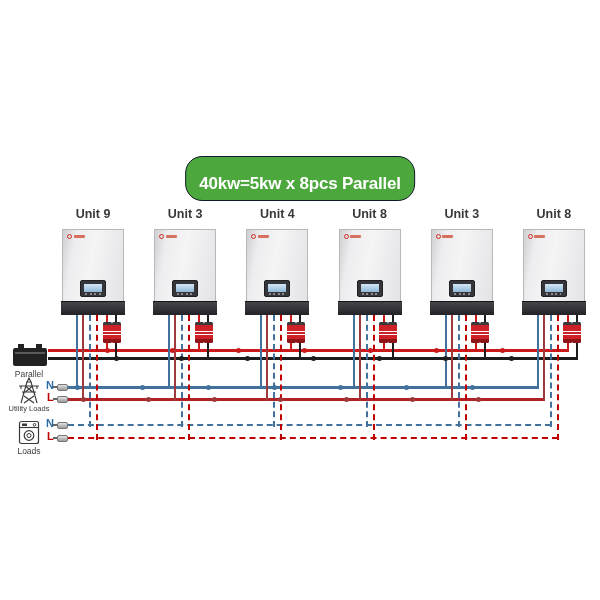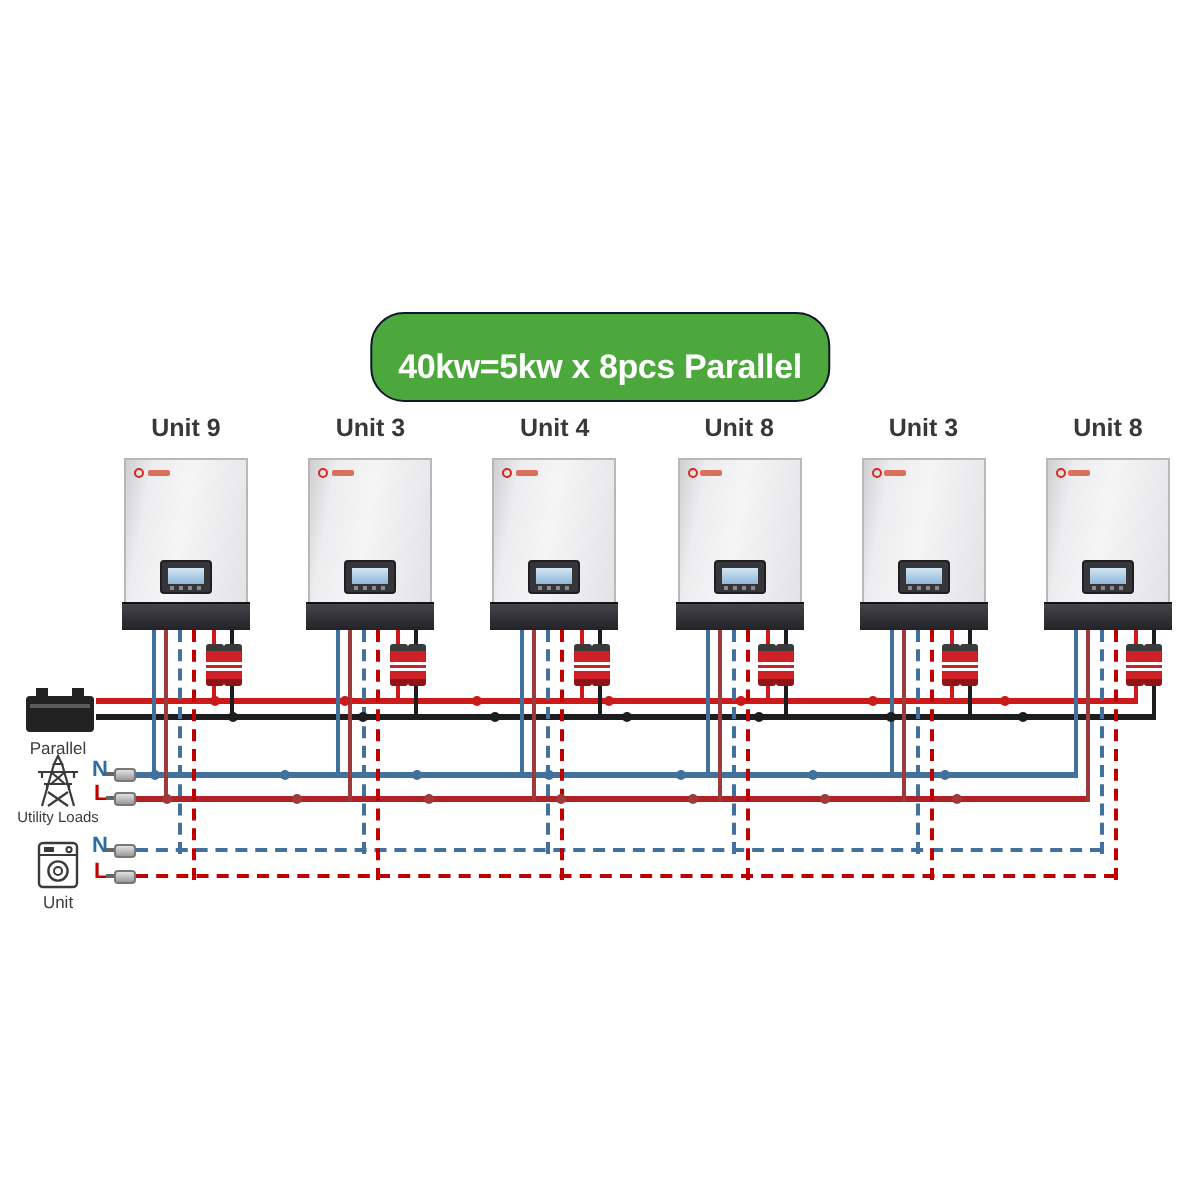--- a/index.html
+++ b/index.html
@@ -283,20 +283,20 @@
   <span class="lug" style="left:57px;top:396px"></span>
 
   <svg class="legend-icon" style="left:18px;top:420px" width="23" height="25" viewBox="0 0 23 25">
     <rect x="1.5" y="1.5" width="19" height="22" rx="2" fill="none" stroke="#3a3a3a" stroke-width="1.2"></rect>
     <line x1="1.5" y1="7.5" x2="20.5" y2="7.5" stroke="#3a3a3a" stroke-width="1.1"></line>
     <rect x="4" y="3.5" width="5" height="2.5" fill="#3a3a3a"></rect>
     <circle cx="16.5" cy="4.8" r="1.3" fill="none" stroke="#3a3a3a" stroke-width="1"></circle>
     <circle cx="11" cy="15.5" r="4.8" fill="none" stroke="#3a3a3a" stroke-width="1.2"></circle>
     <circle cx="11" cy="15.5" r="2" fill="none" stroke="#3a3a3a" stroke-width="1"></circle>
   </svg>
-  <div class="legend-label lbl-loads">Unit</div>
+  <div class="legend-label lbl-loads">Loads</div>
 
   <span class="nl nl-n" style="left:46px;top:418px">N</span>
   <span class="lug" style="left:57px;top:422px"></span>
   <span class="nl nl-l" style="left:47px;top:431px">L</span>
   <span class="lug" style="left:57px;top:435px"></span>
 
 </div>
 
 </body></html>

